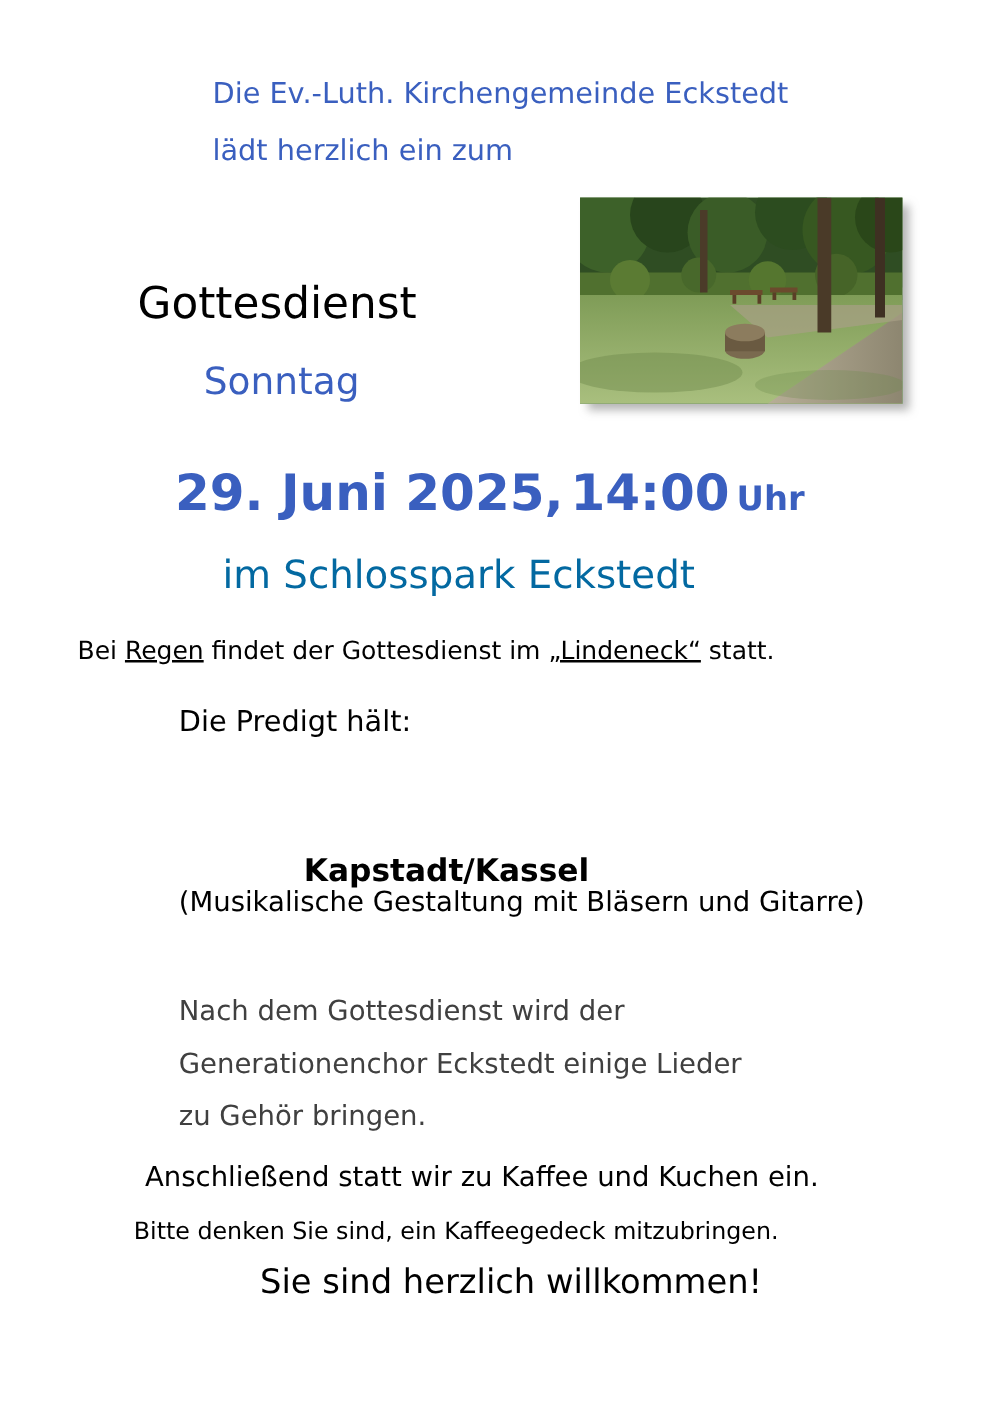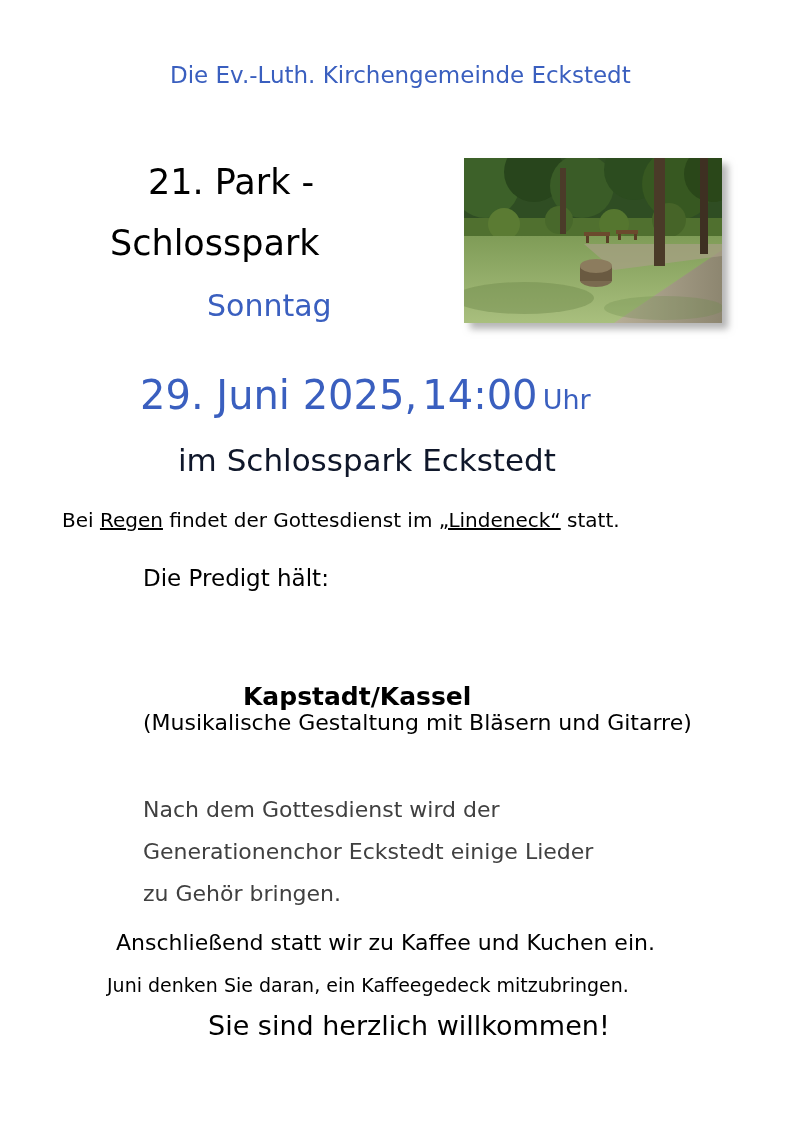--- a/index.html
+++ b/index.html
@@ -54,55 +54,55 @@
     color: #000000;
     white-space: nowrap;
   }
   .weekday {
     position: absolute;
     left: 163px;
     top: 288px;
     font-size: 30px;
     color: #3a5fbf;
     white-space: nowrap;
-    margin-left: 44px;
   }
 
   .photo {
     position: absolute;
     left: 464px;
     top: 158px;
     width: 258px;
     height: 165px;
     box-shadow: 6px 6px 7px rgba(120,120,120,0.55);
     overflow: hidden;
     background: #4e7a3a;
   }
   .photo svg { display: block; }
 
   .datetime {
     position: absolute;
     left: 140px;
     top: 372px;
     white-space: nowrap;
     color: #3a5fbf;
+    font-weight: bold;
   }
   .datetime .big {
     font-size: 40px;
   }
   .datetime .uhr {
     font-size: 27px;
   }
 
   .place {
     position: absolute;
     left: 178px;
     top: 442px;
     font-size: 31px;
-    color: #0f172a;
+    color: #0369a1;
     white-space: nowrap;
   }
 
   .rain {
     position: absolute;
     left: 62px;
     top: 508px;
     font-size: 20px;
     color: #000000;
     white-space: nowrap;
@@ -176,23 +176,23 @@
     white-space: nowrap;
     text-align: right;
   }
 </style>
 </head>
 <body>
 
 <div class="page">
 
   <div class="line-invite1">Die Ev.-Luth. Kirchengemeinde Eckstedt</div>
-
-  <div class="title1">21. Park -</div>
-  <div class="title2">Schlosspark</div>
+  <div class="line-invite2">lädt herzlich ein zum</div>
+
+  <div class="title2">Gottesdienst</div>
   <div class="weekday">Sonntag</div>
 
   <div class="photo">
     <svg width="258" height="165" viewBox="0 0 258 165" xmlns="http://www.w3.org/2000/svg">
       <defs>
         <linearGradient id="sky" x1="0" y1="0" x2="0" y2="1">
           <stop offset="0%" stop-color="#dfe8d8"></stop>
           <stop offset="100%" stop-color="#9fb68a"></stop>
         </linearGradient>
         <linearGradient id="grass" x1="0" y1="0" x2="0" y2="1">
@@ -258,16 +258,16 @@
   </div>
 
   <div class="preach-intro">Die Predigt hält:</div>
   <div class="preacher-city">Kapstadt/Kassel</div>
 
   <div class="music">(Musikalische Gestaltung mit Bläsern und Gitarre)</div>
 
   <div class="choir">Nach dem Gottesdienst wird der Generationenchor Eckstedt einige Lieder zu Gehör bringen.</div>
 
   <div class="coffee">Anschließend statt wir zu Kaffee und Kuchen ein.</div>
-  <div class="bring">Juni denken Sie daran, ein Kaffeegedeck mitzubringen.</div>
+  <div class="bring">Bitte denken Sie sind, ein Kaffeegedeck mitzubringen.</div>
   <div class="welcome">Sie sind herzlich willkommen!</div>
 
 </div>
 
 </body></html>

